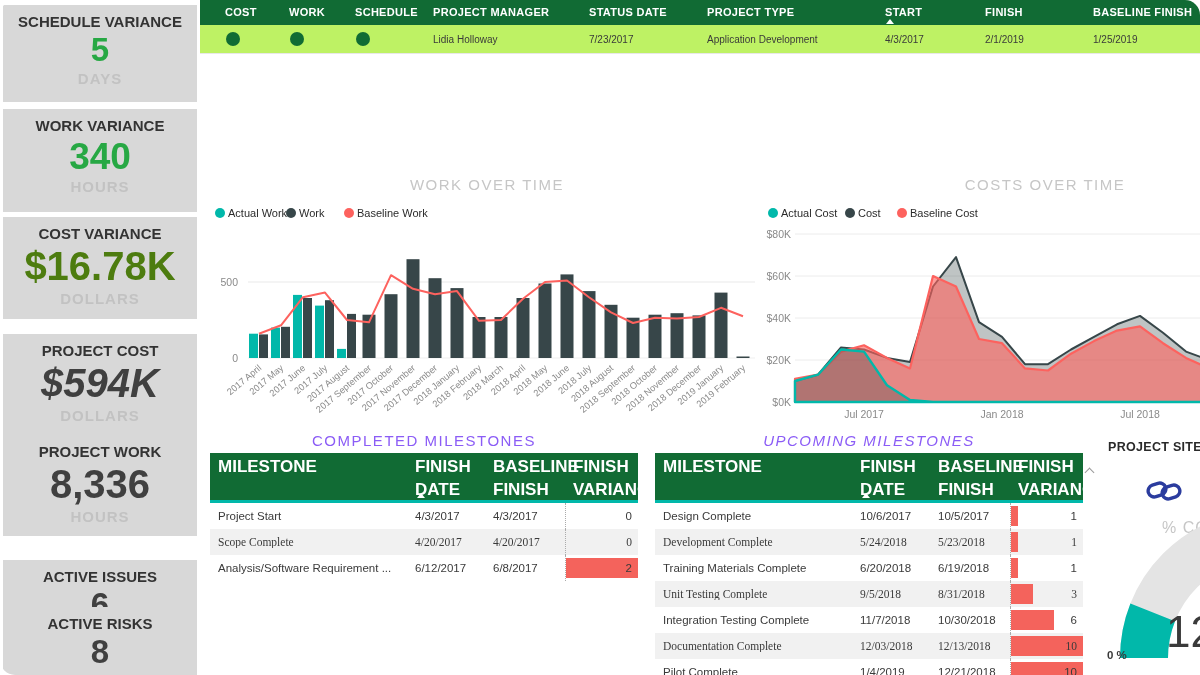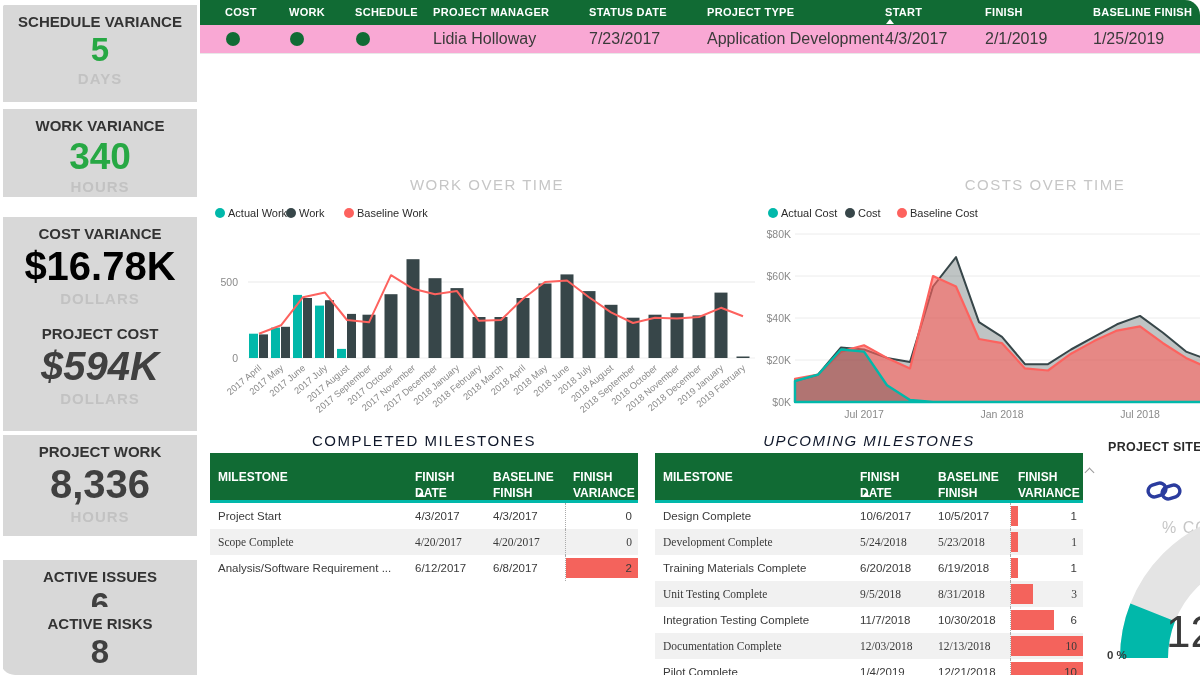--- a/index.html
+++ b/index.html
@@ -12,38 +12,38 @@
   .v33 .kpi-value{font-size:33px;}
   .v37 .kpi-value{font-size:37px;}
   .v40 .kpi-value{font-size:40px;}
   .kpi-unit{font-size:15px;color:#C2C2C2;letter-spacing:1px;margin-top:1px;font-weight:bold;}
 
   
   #summary{position:absolute;left:200px;top:0;width:1000px;}
   .shead,.srow{display:grid;grid-template-columns:64px 66px 78px 156px 118px 178px 100px 108px 132px;}
   .shead{height:25px;background:var(--green);}
   .sh{color:#fff;font-size:11px;font-weight:bold;letter-spacing:.3px;padding:6px 0 0 25px;position:relative;white-space:nowrap;}
-  .srow{height:28px;background:#f9a8d4;border-bottom:1px solid #E8E8E8;align-items:center;font-size:16px;color:#3A3A3A;}
+  .srow{height:28px;background:#bef264;border-bottom:1px solid #E8E8E8;align-items:center;font-size:10px;color:#3A3A3A;}
   .scell{padding-left:25px;white-space:nowrap;}
   .dot{width:14px;height:14px;border-radius:50%;background:var(--green);margin-left:26px;}
   .sort-up{position:absolute;width:0;height:0;border-left:4px solid transparent;border-right:4px solid transparent;border-bottom:5px solid #fff;left:26px;bottom:1px;}
 
   
   .chart{position:absolute;}
   #workChart{left:210px;top:172px;width:552px;height:258px;}
   #costChart{left:765px;top:172px;width:435px;height:258px;}
 
   
   .msec{position:absolute;}
   #completed{left:210px;top:432px;width:428px;}
   #upcoming{left:655px;top:432px;width:442px;}
-  .mtitle{text-align:center;font-size:15px;color:#0f172a;letter-spacing:1.5px;height:21px;}
+  .mtitle{text-align:center;font-size:15px;color:#8b5cf6;letter-spacing:1.5px;height:21px;}
   .mtable{width:428px;}
   .mhead{display:grid;grid-template-columns:197px 78px 80px 73px;background:var(--green);color:#fff;
-         font-size:12px;font-weight:bold;height:50px;box-sizing:border-box;border-bottom:3px solid #01B8AA;padding-top:16px;}
+         font-size:17px;font-weight:bold;height:50px;box-sizing:border-box;border-bottom:3px solid #01B8AA;padding-top:3px;}
   .mh{padding-left:8px;line-height:1.35;position:relative;}
   .mh .sort-up{left:10px;bottom:4px;}
   .mrow{display:grid;grid-template-columns:197px 78px 80px 73px;height:26px;align-items:center;
         font-size:11.5px;color:#3A3A3A;background:#fff;}
   .mrow.alt{background:#F1F1F1;font-family:Liberation Serif, serif;}
   .mc{padding-left:8px;white-space:nowrap;overflow:hidden;text-overflow:ellipsis;}
   .mvar{position:relative;height:100%;padding:0;border-left:1px dotted #ABABAB;box-sizing:border-box;}
   .vbar{position:absolute;left:0;top:3px;bottom:3px;background:#F4635C;}
   .vnum{position:absolute;right:6px;top:50%;transform:translateY(-50%);}
   .scrollstrip{position:absolute;right:0;top:21px;width:13px;height:233px;}
@@ -64,31 +64,31 @@
 <body>
 
 <div id="root">
 
   <aside>
     <div class="kpi v33" style="top:5px;height:97px;">
       <div class="kpi-title">SCHEDULE VARIANCE</div>
       <div class="kpi-value" style="color: rgb(39, 168, 68);">5</div>
       <div class="kpi-unit">DAYS</div>
     </div>
-    <div class="kpi v37" style="top:109px;height:88px;">
+    <div class="kpi v37" style="top:109px;height:103px;">
       <div class="kpi-title">WORK VARIANCE</div>
       <div class="kpi-value" style="color: rgb(39, 168, 68);">340</div>
       <div class="kpi-unit">HOURS</div>
     </div>
     <div class="kpi v40" style="top:217px;height:102px;">
       <div class="kpi-title">COST VARIANCE</div>
-      <div class="kpi-value" style="color: #000000;">$16.78K</div>
+      <div class="kpi-value" style="color: #4d7c0f;">$16.78K</div>
       <div class="kpi-unit">DOLLARS</div>
     </div>
-    <div class="kpi v40" style="top:317px;height:114px;">
+    <div class="kpi v40" style="top:334px;height:114px;">
       <div class="kpi-title">PROJECT COST</div>
       <div class="kpi-value" style="color: rgb(64, 64, 64); font-style: italic;">$594K</div>
       <div class="kpi-unit">DOLLARS</div>
     </div>
     <div class="kpi v40" style="top:435px;height:101px;">
       <div class="kpi-title">PROJECT WORK</div>
       <div class="kpi-value" style="color: rgb(64, 64, 64);">8,336</div>
       <div class="kpi-unit">HOURS</div>
     </div>
     <div class="kpi v33" style="top:560px;height:57px;">

